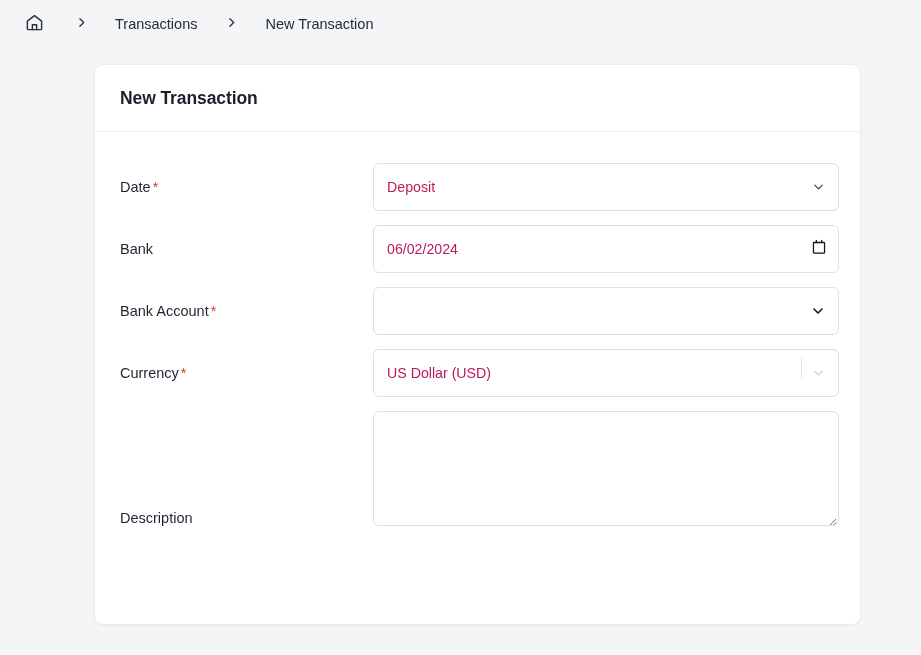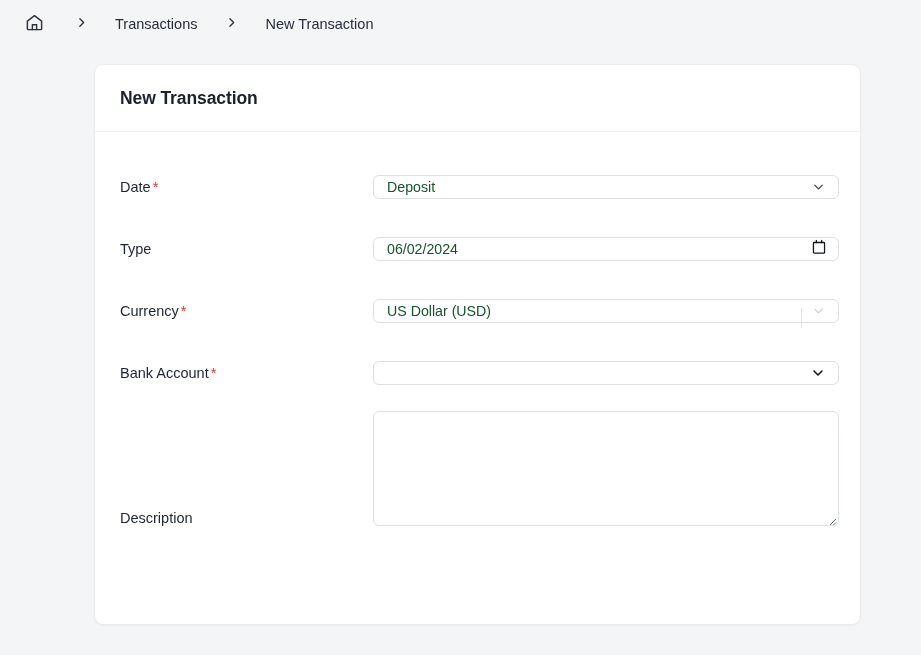--- a/index.html
+++ b/index.html
@@ -103,27 +103,27 @@
     margin-left: 2px;
   }
   .control {
     position: relative;
     width: 466px;
     flex: 0 0 466px;
   }
 
   .field {
     width: 100%;
-    height: 24px;
+    height: 48px;
     border: 1px solid #dcdfe3;
     border-radius: 6px;
     background: #fff;
     font-family: "Liberation Sans", sans-serif;
     font-size: 14.2px;
-    color: #14532d;
+    color: #be185d;
     padding: 0 34px 0 13px;
     display: flex;
     align-items: center;
     outline: none;
   }
   .field.select { cursor: pointer; }
 
   .chev {
     position: absolute;
     right: 13px;
@@ -228,63 +228,63 @@
         <span class="chev">
           <svg width="15" height="15" viewBox="0 0 24 24" fill="none" stroke="#3a4150" stroke-width="2" stroke-linecap="round" stroke-linejoin="round">
             <path d="M6 9l6 6 6-6"></path>
           </svg>
         </span>
       </div>
     </div>
 
     <div class="row">
       <div class="label">
-        <span>Type</span>
+        <span>Bank</span>
       </div>
       <div class="control">
         <div class="field">06/02/2024</div>
         <span class="cal-icon">
           <svg width="14" height="15" viewBox="0 0 24 26" fill="none" stroke="#111418" stroke-width="2.2" stroke-linejoin="round">
             <rect x="2.4" y="5.2" width="19.2" height="18.4" rx="1.2"></rect>
             <path d="M7.4 1.6v3.6M16.6 1.6v3.6" stroke-linecap="round"></path>
           </svg>
         </span>
       </div>
     </div>
 
 
     <div class="row">
       <div class="label">
+        <span>Bank Account</span><span class="req">*</span>
+      </div>
+      <div class="control">
+        <div class="field select"></div>
+        <span class="chev">
+          <svg width="16" height="16" viewBox="0 0 24 24" fill="none" stroke="#12161d" stroke-width="2.4" stroke-linecap="round" stroke-linejoin="round">
+            <path d="M6 9l6 6 6-6"></path>
+          </svg>
+        </span>
+      </div>
+    </div>
+
+    <div class="row">
+      <div class="label">
         <span>Currency</span><span class="req">*</span>
       </div>
       <div class="control">
         <div class="field select">US Dollar (USD)</div>
         <span class="divider-v"></span>
         <span class="chev light">
           <svg width="15" height="15" viewBox="0 0 24 24" fill="none" stroke="#8d949e" stroke-width="2" stroke-linecap="round" stroke-linejoin="round">
             <path d="M6 9l6 6 6-6"></path>
           </svg>
         </span>
       </div>
     </div>
 
-    <div class="row">
-      <div class="label">
-        <span>Bank Account</span><span class="req">*</span>
-      </div>
-      <div class="control">
-        <div class="field select"></div>
-        <span class="chev">
-          <svg width="16" height="16" viewBox="0 0 24 24" fill="none" stroke="#12161d" stroke-width="2.4" stroke-linecap="round" stroke-linejoin="round">
-            <path d="M6 9l6 6 6-6"></path>
-          </svg>
-        </span>
-      </div>
-    </div>
-
     <div class="row tall">
       <div class="label">
         <span>Description</span>
       </div>
       <div class="control">
         <textarea class="textarea" value="" style=""></textarea>
         <span class="resize-grip">
           <svg width="12" height="12" viewBox="0 0 12 12" fill="none" stroke="#6b7280" stroke-width="1">
             <path d="M11 5L5 11M11 8.5L8.5 11"></path>
           </svg>

